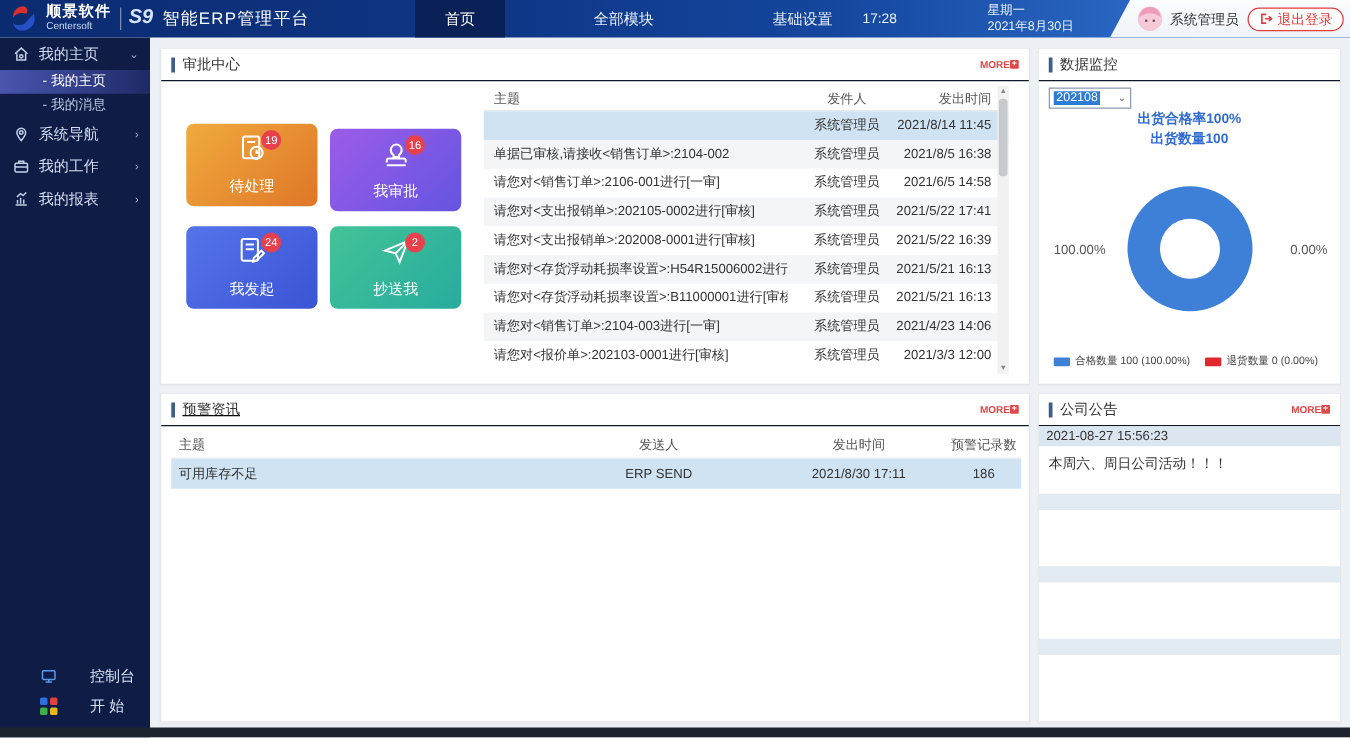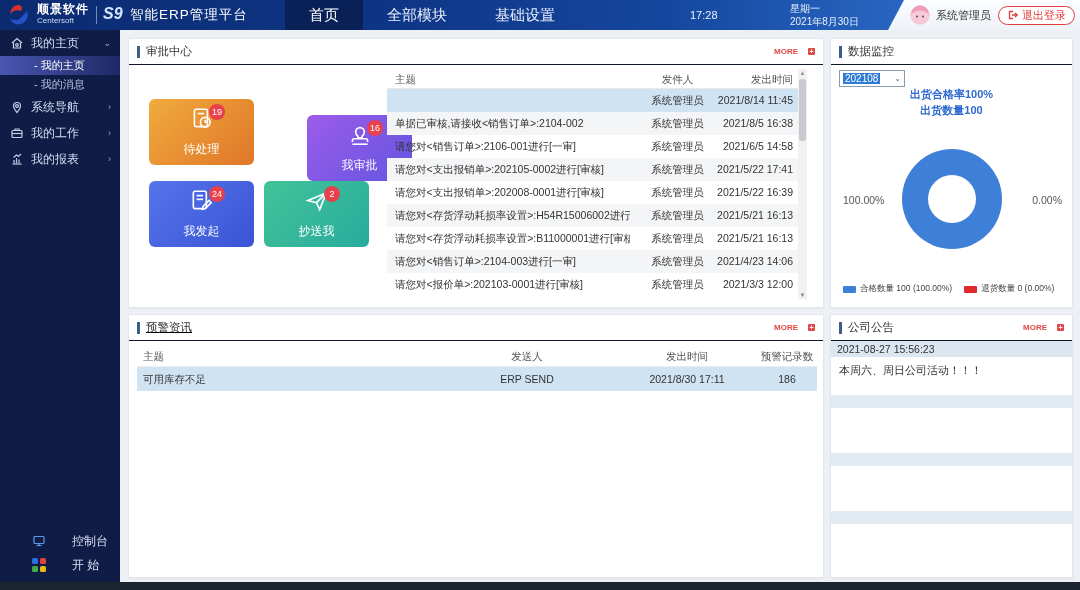--- a/index.html
+++ b/index.html
@@ -10,21 +10,21 @@
   .topbar { position:absolute; left:0; top:0; width:1080px; height:30px;
     background:linear-gradient(90deg,#0b2b70 0%,#0e3585 35%,#15479e 62%,#2a68c4 85%,#2f6fc9 100%); z-index:5; }
   .logo-swirl { position:absolute; left:6px; top:2px; width:26px; height:26px; }
   .brand { position:absolute; left:37px; top:3px; line-height:12px; }
   .brand-name { color:#fff; font-size:12px; font-weight:bold; letter-spacing:1px; }
   .brand-sub { color:#cdd9f0; font-size:8px; }
   .brand-div { position:absolute; left:96px; top:6px; width:1px; height:18px; background:rgba(255,255,255,.45); }
   .s9 { position:absolute; left:103px; top:5px; font-size:16px; font-weight:900; font-style:italic; color:#d6e4ff; }
   .product-title { position:absolute; left:130px; top:0; height:30px; line-height:30px; color:#fff; font-size:13.5px; font-weight:500; letter-spacing:1px; }
   .nav { position:absolute; left:285px; top:0; height:30px; display:flex; }
-  .nav-tab { height:30px; line-height:30px; padding:0 24px; color:#e7eefb; font-size:15px; cursor:pointer; }
+  .nav-tab { height:30px; line-height:30px; padding:0 24px; color:#e7eefb; font-size:12px; cursor:pointer;margin-left:47px; }
   .nav-tab.active { background:#0a2157; color:#fff; }
   .tb-time { position:absolute; left:690px; top:0; height:30px; line-height:30px; color:#eaf1fc; font-size:11px; }
   .tb-dt { position:absolute; left:790px; top:2px; color:#eaf1fc; font-size:10px; line-height:13px; }
   .user-area { position:absolute; right:0; top:0; width:192px; height:30px;
     background:linear-gradient(180deg,#fbfdff,#eef3f9); clip-path:polygon(16px 0,100% 0,100% 100%,0 100%);
     display:flex; align-items:center; padding-left:22px; }
   .avatar { width:20px; height:20px; border-radius:50%; overflow:hidden; flex:0 0 auto; }
   .user-name { font-size:11px; color:#333; margin:0 7px 0 6px; }
   .logout-btn { display:flex; align-items:center; gap:3px; border:1px solid #e23c3c; border-radius:10px;
     padding:1px 8px; color:#e23c3c; font-size:11px; cursor:pointer; background:#fff; white-space:nowrap; }
@@ -40,34 +40,34 @@
   .sb-bottom-item svg,.start-grid { margin-left:32px; }
   .sb-bottom-item .lbl { position:absolute; left:72px; }
   .start-grid { width:14px; height:14px; display:grid; grid-template-columns:6px 6px; grid-gap:2px; }
   .start-grid span { width:6px; height:6px; border-radius:1.5px; display:block; }
 
   
   .panel { position:absolute; background:#fff; border:1px solid #e3e7ec; box-shadow:0 1px 2px rgba(0,0,0,.04); }
   .panel-hd { position:relative; height:26px; border-bottom:1px solid #0f172a; display:flex; align-items:center; }
   .accent { width:3px; height:12px; background:#3f5d8c; margin:0 6px 0 8px; }
   .panel-title { font-size:11.5px; color:#333; }
-  .more-link { position:absolute; right:8px; top:8px; display:flex; align-items:center; gap:10px;
+  .more-link { position:absolute; right:8px; top:8px; display:flex; align-items:center; gap:0;
     color:#e04848; font-size:8px; font-weight:bold; cursor:pointer; }
   .more-sq { width:7px; height:7px; background:#e04848; color:#fff; font-size:7px; line-height:7px; text-align:center; border-radius:1px; }
 
   .p-approval { left:128px; top:38px;  width:696px; height:270px; }
   .p-alerts   { left:128px; top:314px; width:696px; height:264px;text-decoration:underline; }
   .p-monitor  { left:830px; top:38px;  width:243px; height:270px; }
   .p-announce { left:830px; top:314px; width:243px; height:264px; }
 
   
   .tiles { position:absolute; left:20px; top:60px; width:222px; height:150px; }
   .tile { position:absolute; width:105px; height:66px; border-radius:6px; cursor:pointer; }
   .tile-0 { left:0; top:0;    background:linear-gradient(135deg,#f0ab3e,#df7628); }
-  .tile-1 { left:115px; top:16px;    background:linear-gradient(135deg,#9c5ce9,#6355e0);margin-left:43px; }
+  .tile-1 { left:115px; top:4px;    background:linear-gradient(135deg,#9c5ce9,#6355e0); }
   .tile-2 { left:0; top:82px; background:linear-gradient(135deg,#5574ea,#3a54d5); }
   .tile-3 { left:115px; top:82px; background:linear-gradient(135deg,#42c398,#28ab9e); }
   .tile svg { position:absolute; left:50%; top:7px; transform:translateX(-50%); }
   .tile-label { position:absolute; left:0; right:0; bottom:7px; text-align:center; color:#fff; font-size:12px; }
   .badge { position:absolute; left:60px; top:5px; min-width:16px; height:16px; border-radius:8px;
     background:#e8414d; color:#fff; font-size:9px; line-height:16px; text-align:center; padding:0 3px; }
 
   
   .atable { position:absolute; left:258px; top:30px; width:420px; height:230px; font-size:10.5px; }
   .ahead { position:relative; height:20px; line-height:20px; color:#555; border-bottom:1px solid #e8e8e8; }

